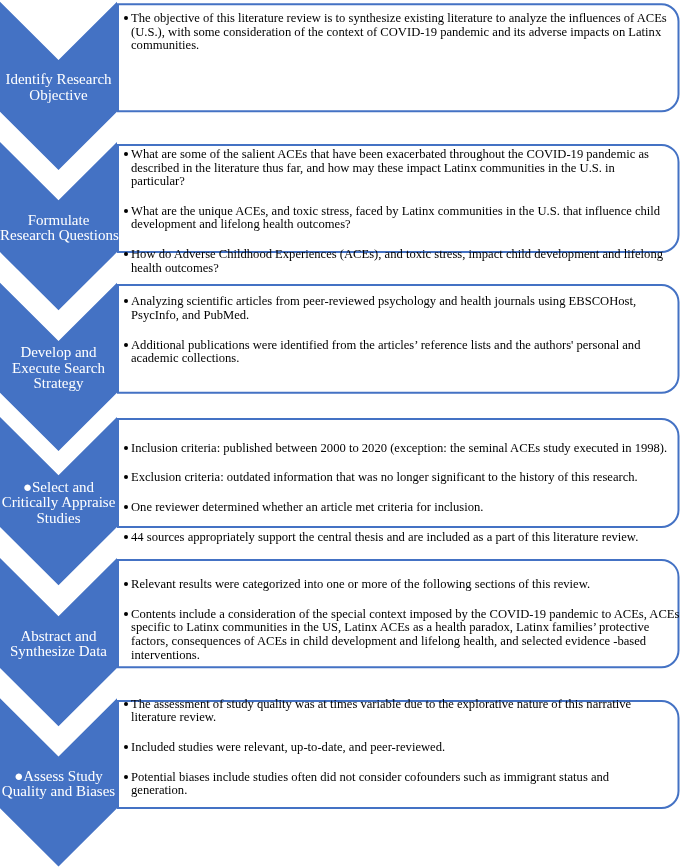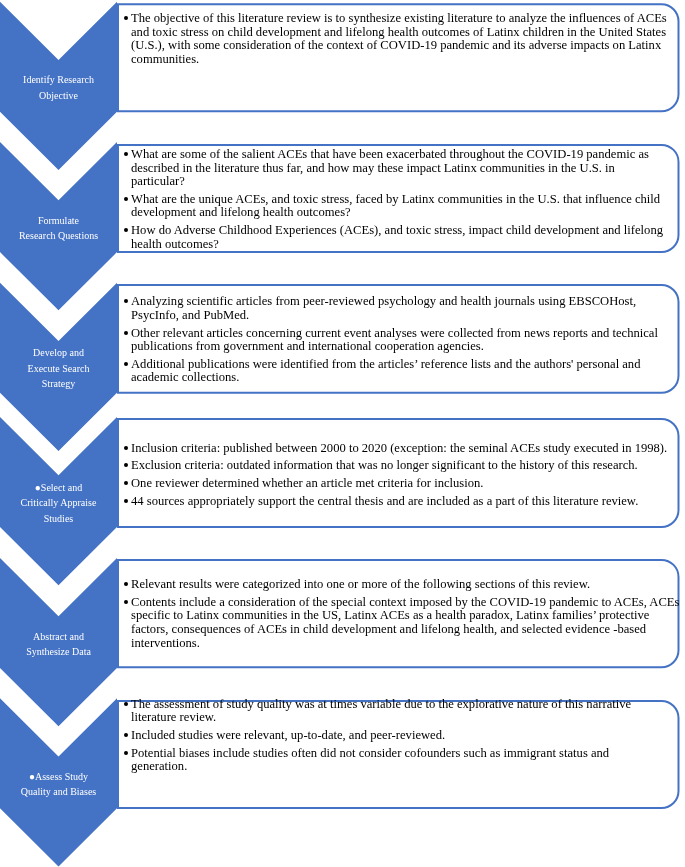--- a/index.html
+++ b/index.html
@@ -7,28 +7,28 @@
   body{width:685px;height:867px;overflow:hidden;
        font-family:"Liberation Serif",serif;}
   #diagram{position:relative;width:685px;height:867px;overflow:hidden;
            transform:translateZ(0);}
   #shapes{position:absolute;left:0;top:0;width:685px;height:867px;}
   .chevron{fill:#4472C4;}
   .panel-outline{fill:#ffffff;stroke:#4472C4;stroke-width:2;}
   .stage{position:absolute;left:0;top:0;}
   .chev-label{position:absolute;left:0;width:117px;
               color:#ffffff;text-align:center;
-              font-size:10px;line-height:15.5px;}
+              font-size:15px;line-height:15.5px;}
   .chev-label div{white-space:nowrap;}
   .panel{position:absolute;left:117px;width:562.5px;}
   .plist{position:absolute;left:0;top:0;}
   .bullet-item{position:relative;
                font-size:12.6px;line-height:13.6px;color:#000000;
                padding-left:14px;white-space:nowrap;}
-  .bullet-item + .bullet-item{margin-top:4px;font-family:Liberation Serif, serif;}
+  .bullet-item + .bullet-item{margin-top:16px;font-family:Liberation Serif, serif;}
   .bullet-item .bul{position:absolute;left:6.8px;top:4.1px;
                     width:3.9px;height:3.9px;border-radius:50%;
                     background:#000000;}
 </style>
 </head>
 <body>
 
 <div id="diagram">
   <svg id="shapes" viewBox="0 0 685 867" width="685" height="867">
     <path class="panel-outline" d="M 118 4.2 H 661.5 A 17 17 0 0 1 678.5 21.2 V 94.3 A 17 17 0 0 1 661.5 111.3 H 118 Z"></path>
@@ -48,21 +48,20 @@
   <div class="stage">
     <div class="chev-label" style="top:72.2px">
       <div>Identify Research</div>
       <div>Objective</div>
     </div>
     <div class="panel" style="top:3.2px;height:109.1px">
       <div class="plist" style="top:9px">
         <div class="bullet-item">
           <span class="bul"></span>
           <div>The objective of this literature review is to synthesize existing literature to analyze the influences of ACEs</div>
-          <div>and toxic stress on child development and lifelong health outcomes of Latinx children in the United States</div>
           <div>(U.S.), with some consideration of the context of COVID-19 pandemic and its adverse impacts on Latinx</div>
           <div>communities.</div>
         </div>
       </div>
     </div>
   </div>
   <div class="stage">
     <div class="chev-label" style="top:212.6px">
       <div>Formulate</div>
       <div>Research Questions</div>
@@ -93,25 +92,20 @@
       <div>Develop and</div>
       <div>Execute Search</div>
       <div>Strategy</div>
     </div>
     <div class="panel" style="top:284px;height:101px">
       <div class="plist" style="top:11.35px">
         <div class="bullet-item">
           <span class="bul"></span>
           <div>Analyzing scientific articles from peer-reviewed psychology and health journals using EBSCOHost,</div>
           <div>PsycInfo, and PubMed.</div>
-        </div>
-        <div class="bullet-item">
-          <span class="bul"></span>
-          <div>Other relevant articles concerning current event analyses were collected from news reports and technical</div>
-          <div>publications from government and international cooperation agencies.</div>
         </div>
         <div class="bullet-item">
           <span class="bul"></span>
           <div>Additional publications were identified from the articles’ reference lists and the authors' personal and</div>
           <div>academic collections.</div>
         </div>
       </div>
     </div>
   </div>
   <div class="stage">

